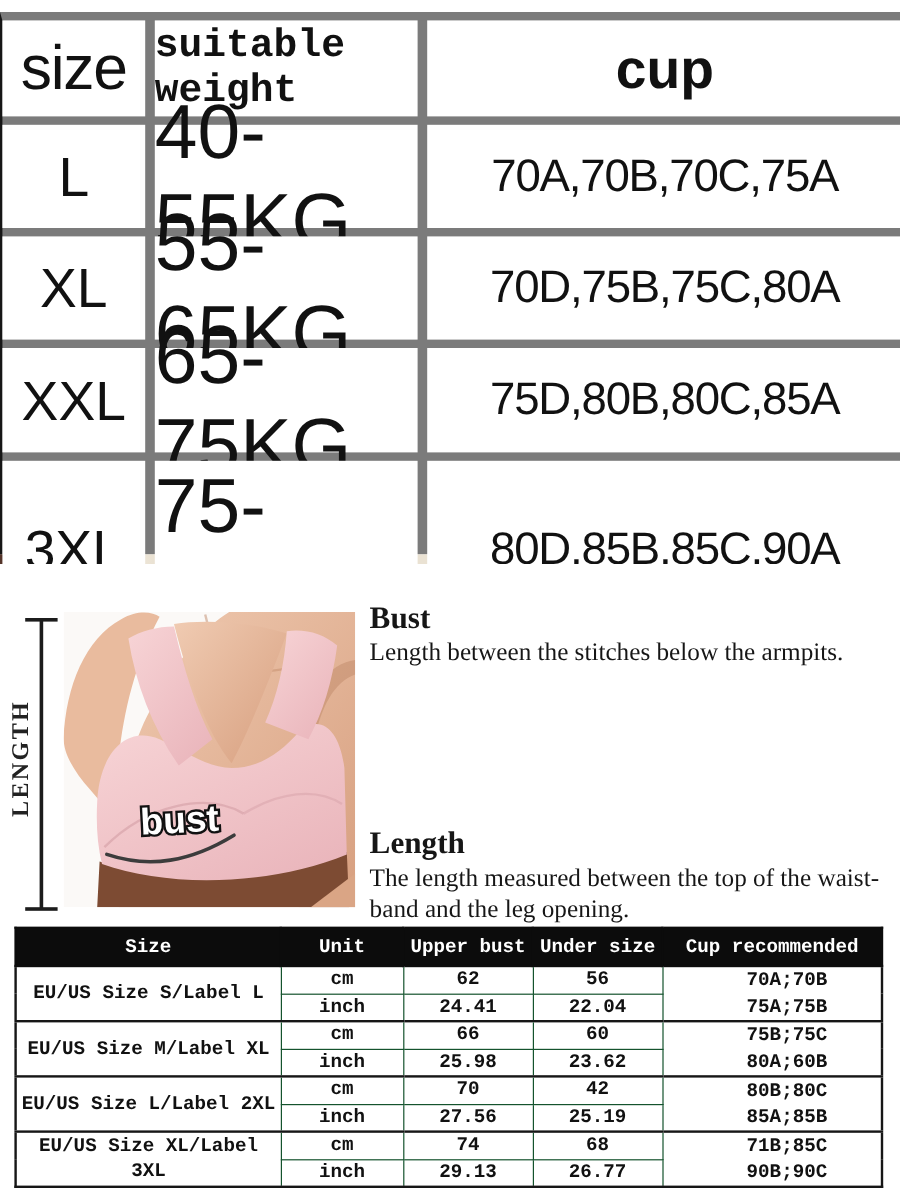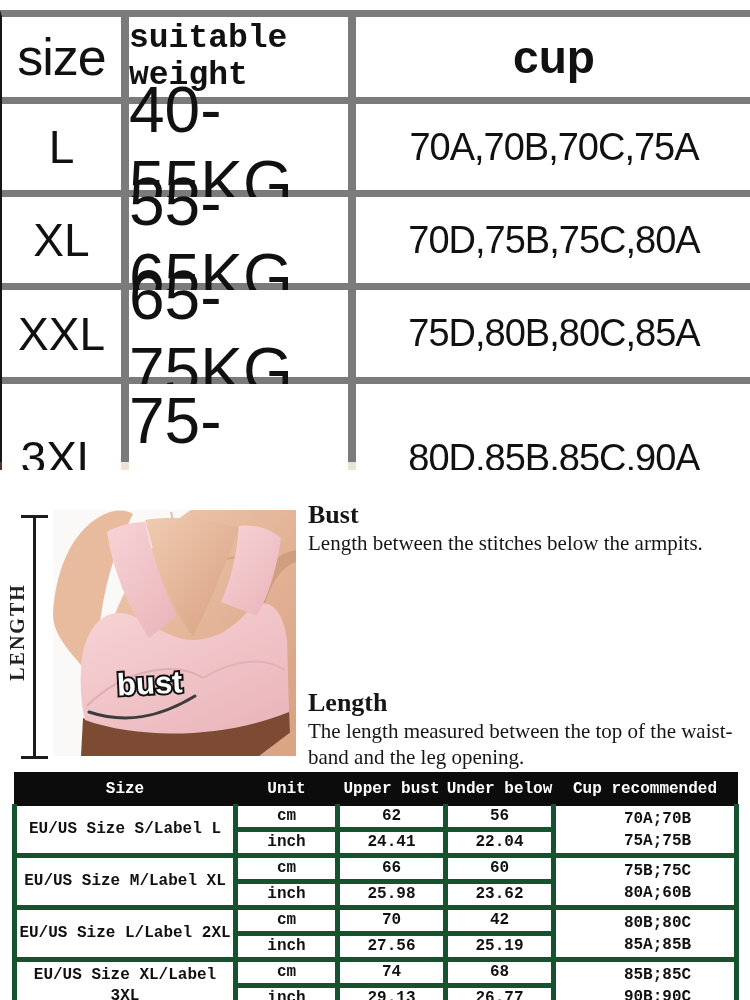--- a/index.html
+++ b/index.html
@@ -67,21 +67,21 @@
     font-family:"Liberation Mono",monospace;
     color:#111;
   }
   .detail-table th{
     background:#0c0c0c;color:#fff;
     font-size:16px;font-weight:700;
     height:30px;padding:0;text-align:center;
     border:2px solid #0c0c0c;
   }
   .detail-table td{
-    border:5px solid #14532d;
+    border:1px solid #14532d;
     font-size:16px;font-weight:700;
     height:21px;padding:0;text-align:center;
     background:#fff;line-height:21px;
   }
   .detail-table{border:2px solid #161616;}
   .detail-table tr.group-start td{border-top:2px solid #161616;}
   .detail-table td.cup-cell div{line-height:22px;padding-left:25px;}
 </style>
 </head>
 <body>
@@ -163,21 +163,21 @@
       <col style="width:102px">
       <col style="width:108px">
       <col style="width:108px">
       <col style="width:183px">
   </colgroup>
   <thead>
     <tr>
       <th>Size</th>
       <th>Unit</th>
       <th>Upper bust</th>
-      <th>Under below</th>
+      <th>Under size</th>
       <th>Cup recommended</th>
     </tr>
   </thead>
   <tbody>
     <tr class="group-start">
       <td rowspan="2">EU/US Size S/Label L</td>
       <td>cm</td>
       <td>62</td>
       <td>56</td>
       <td rowspan="2" class="cup-cell">
@@ -222,21 +222,21 @@
       <td>27.56</td>
       <td>25.19</td>
     </tr>
 
     <tr class="group-start">
       <td rowspan="2">EU/US Size XL/Label 3XL</td>
       <td>cm</td>
       <td>74</td>
       <td>68</td>
       <td rowspan="2" class="cup-cell">
-        <div>85B;85C</div>
+        <div>71B;85C</div>
         <div>90B;90C</div>
       </td>
     </tr>
     <tr>
       <td>inch</td>
       <td>29.13</td>
       <td>26.77</td>
     </tr>
   </tbody>
 </table>

